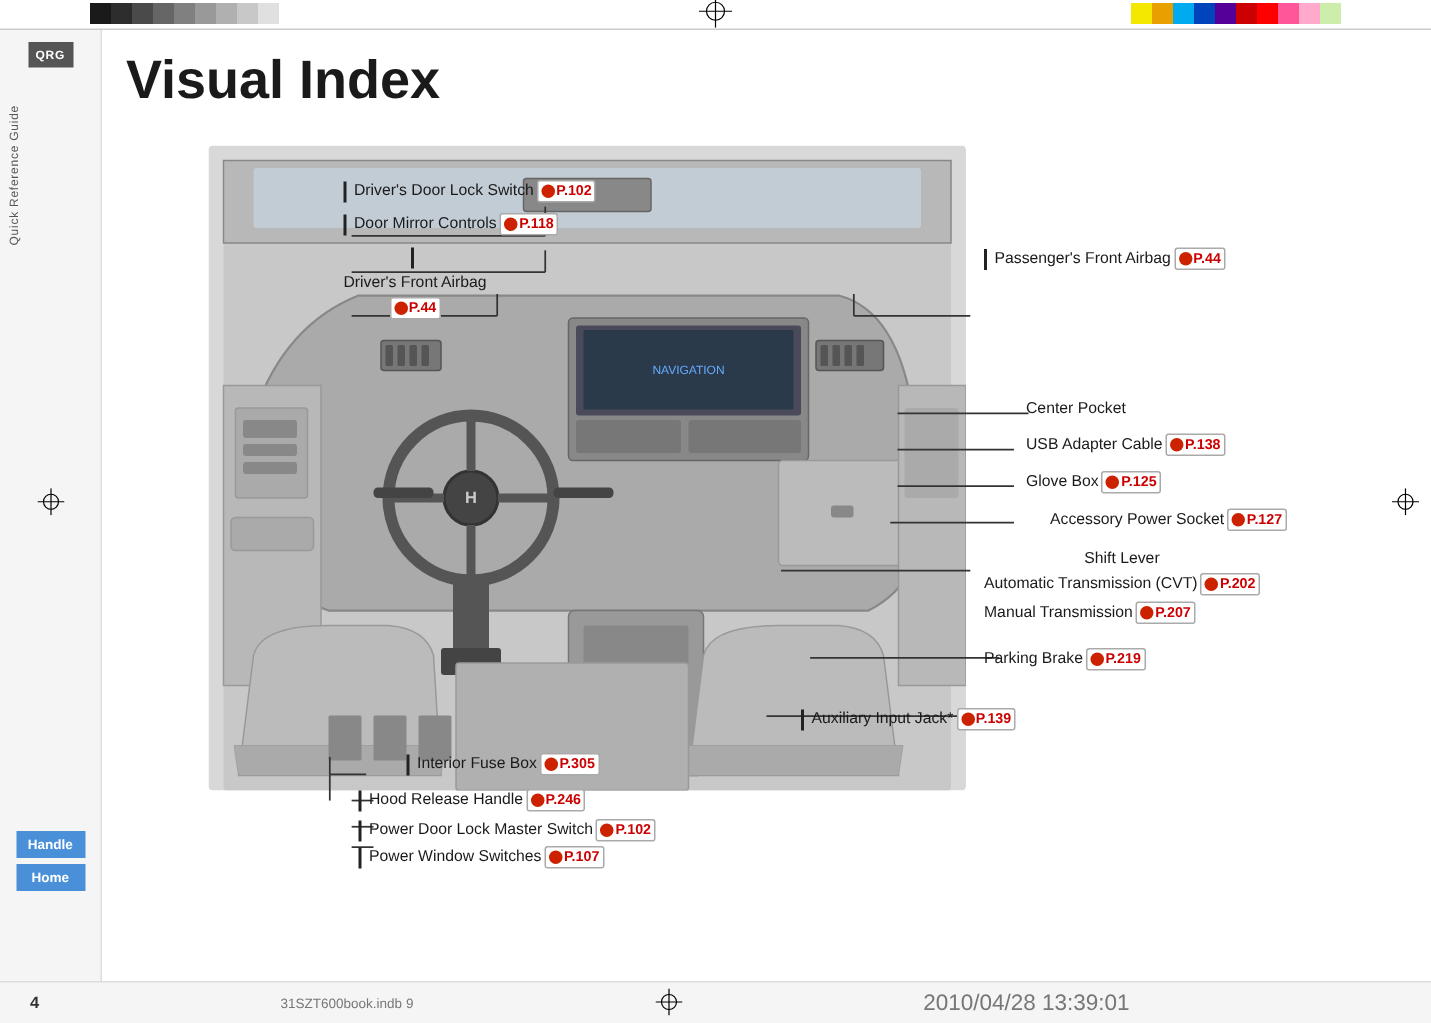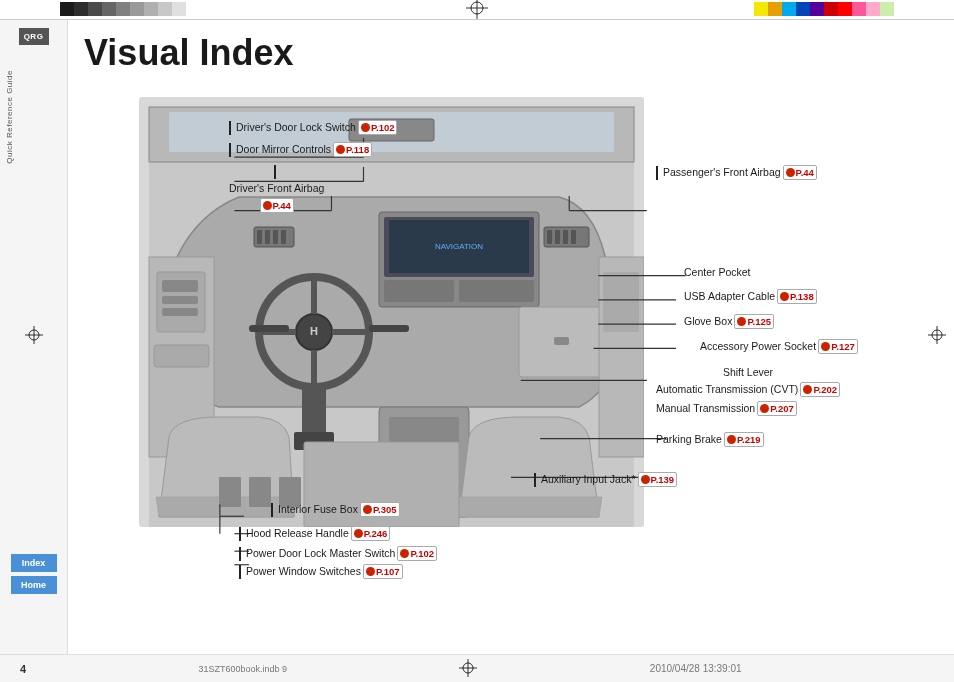--- a/index.html
+++ b/index.html
@@ -244,21 +244,21 @@
           <line x1="9" y1="0" x2="9" y2="18" stroke="#000" stroke-width="0.8"></line>
           <line x1="0" y1="9" x2="18" y2="9" stroke="#000" stroke-width="0.8"></line>
           <circle cx="9" cy="9" r="5" fill="none" stroke="#000" stroke-width="0.8"></circle>
         </svg>
       </div>
 
       <div class="qrg-tab">QRG</div>
       <div class="sidebar-rotated-text">Quick Reference Guide</div>
 
       <div class="sidebar-bottom">
-        <button class="sidebar-btn index">Index</button>
+        <button class="sidebar-btn index">Handle</button>
         <button class="sidebar-btn home">Home</button>
       </div>
     </div>
 
     <div class="content">
 
       <h1 class="page-title">Visual Index</h1>
 
       <div class="diagram-area">
 
@@ -496,17 +496,17 @@
     <div style="font-size:11px; font-weight:bold; color:#333;">4</div>
     <div style="font-size:9px; color:#777;">31SZT600book.indb   9</div>
 
     <div>
       <svg width="18" height="18" viewBox="0 0 18 18">
         <line x1="9" y1="0" x2="9" y2="18" stroke="#000" stroke-width="0.8"></line>
         <line x1="0" y1="9" x2="18" y2="9" stroke="#000" stroke-width="0.8"></line>
         <circle cx="9" cy="9" r="5" fill="none" stroke="#000" stroke-width="0.8"></circle>
       </svg>
     </div>
-    <div style="font-size:10px; color:#777;">2010/04/28   13:39:01</div>
+    <div style="font-size:15px; color:#777;">2010/04/28   13:39:01</div>
     <div style="width:20px;"></div>
   </div>
 
 </div>
 
 </body></html>

